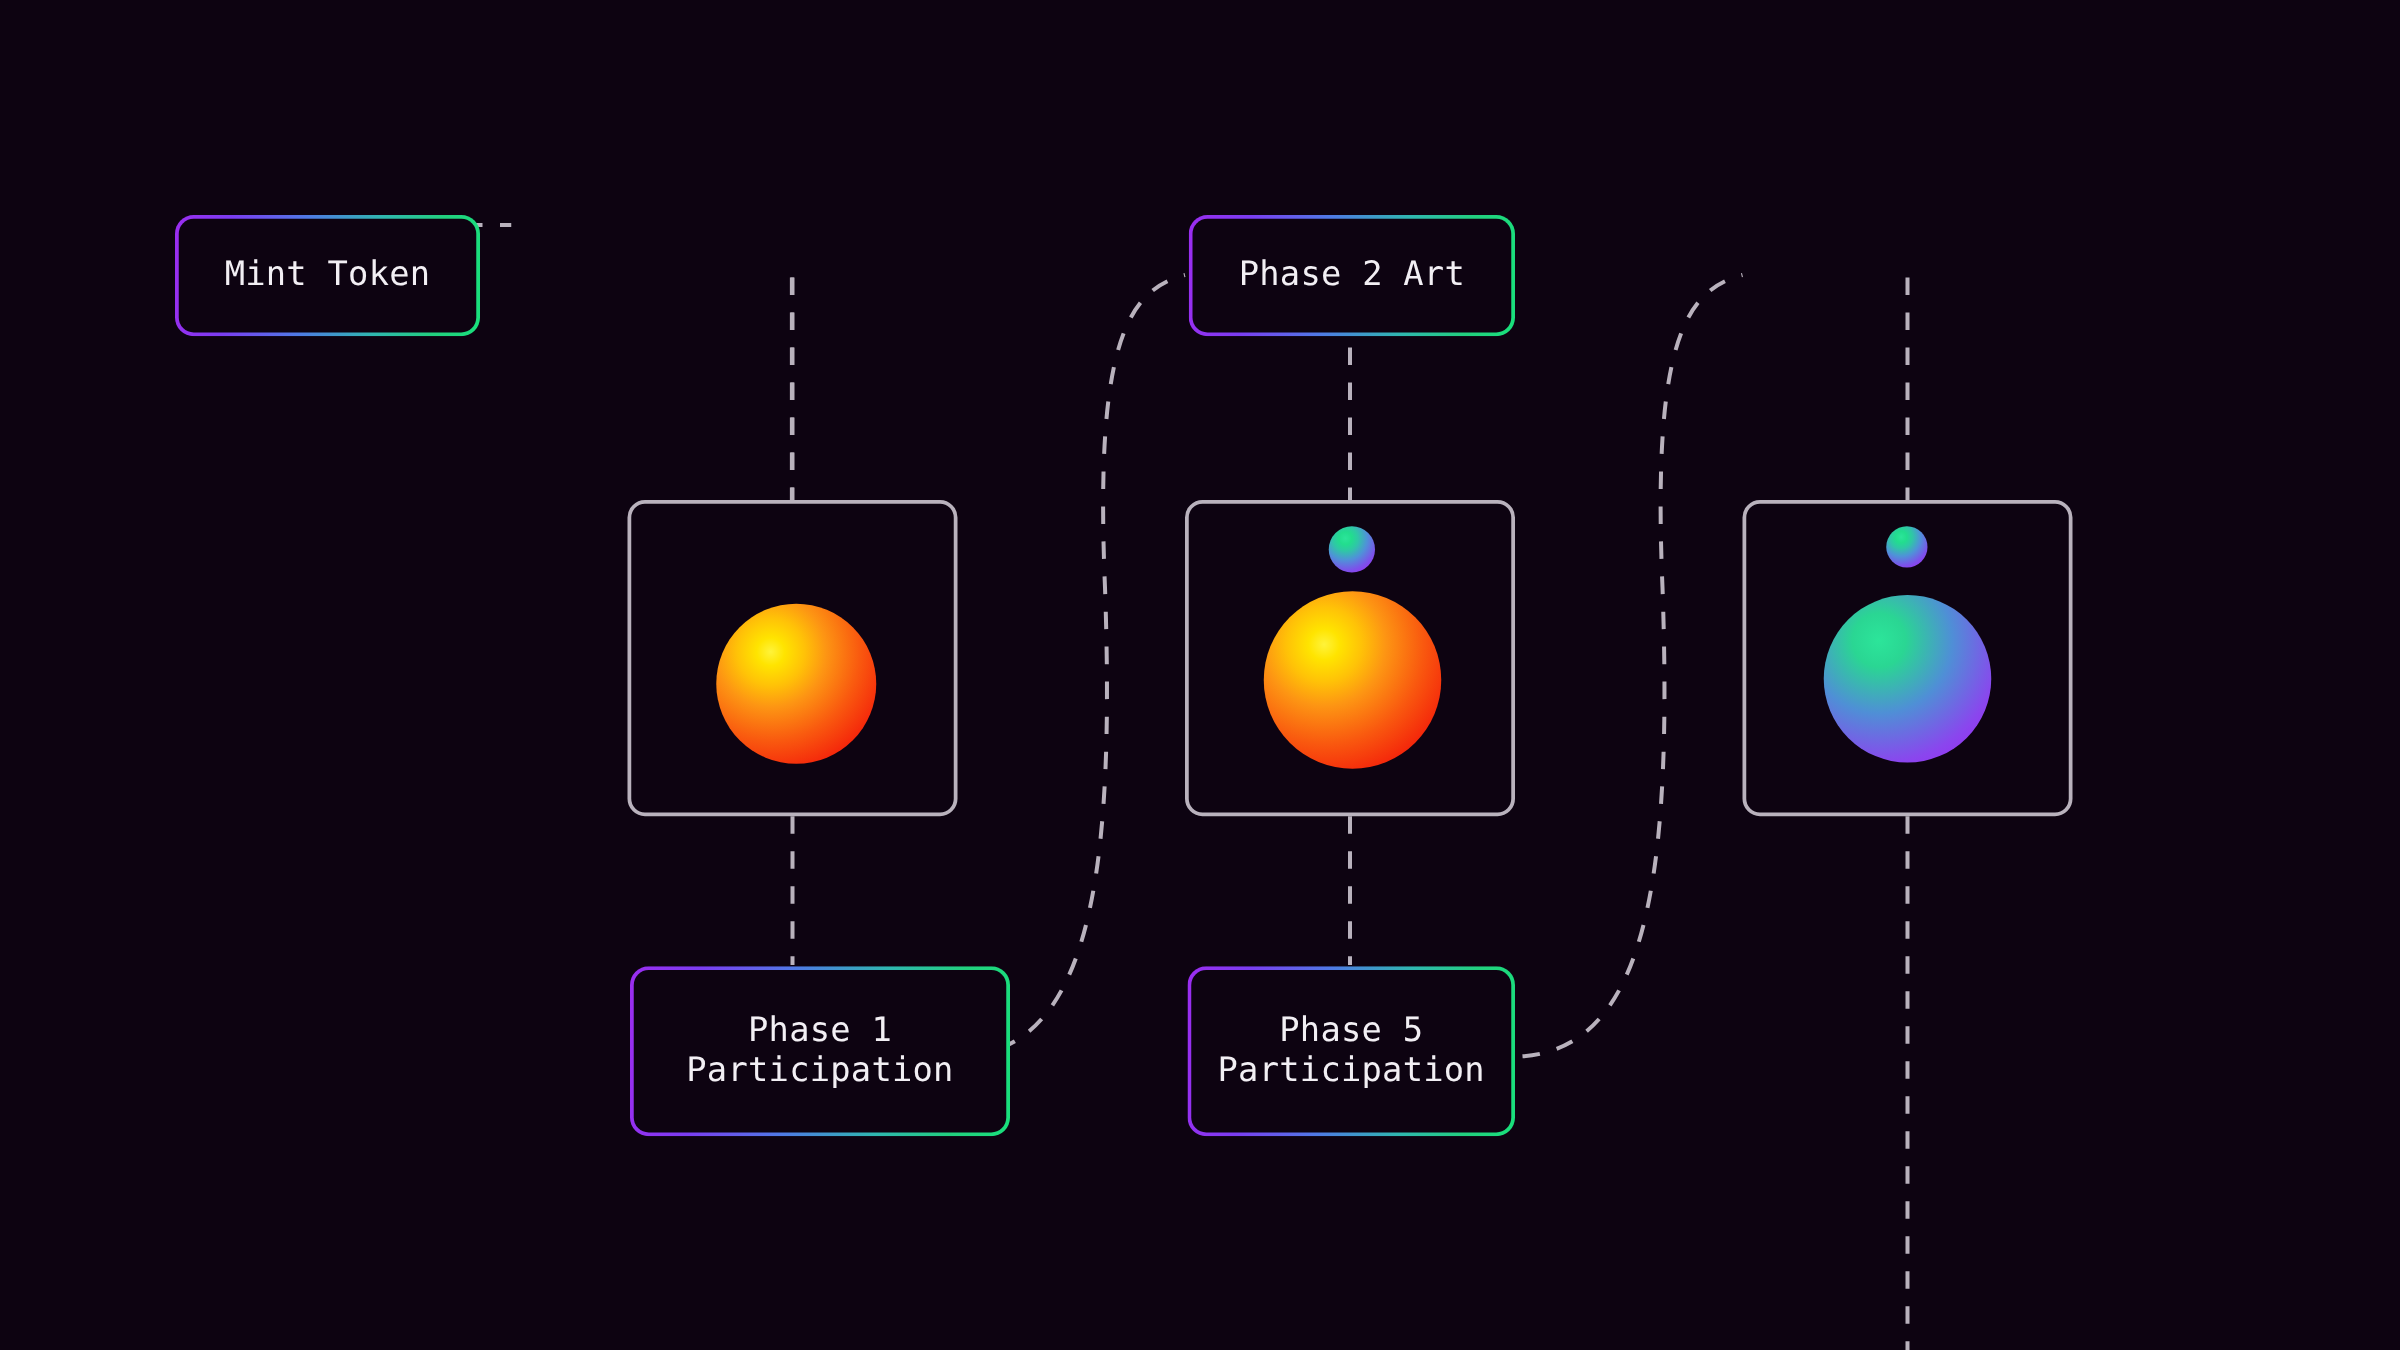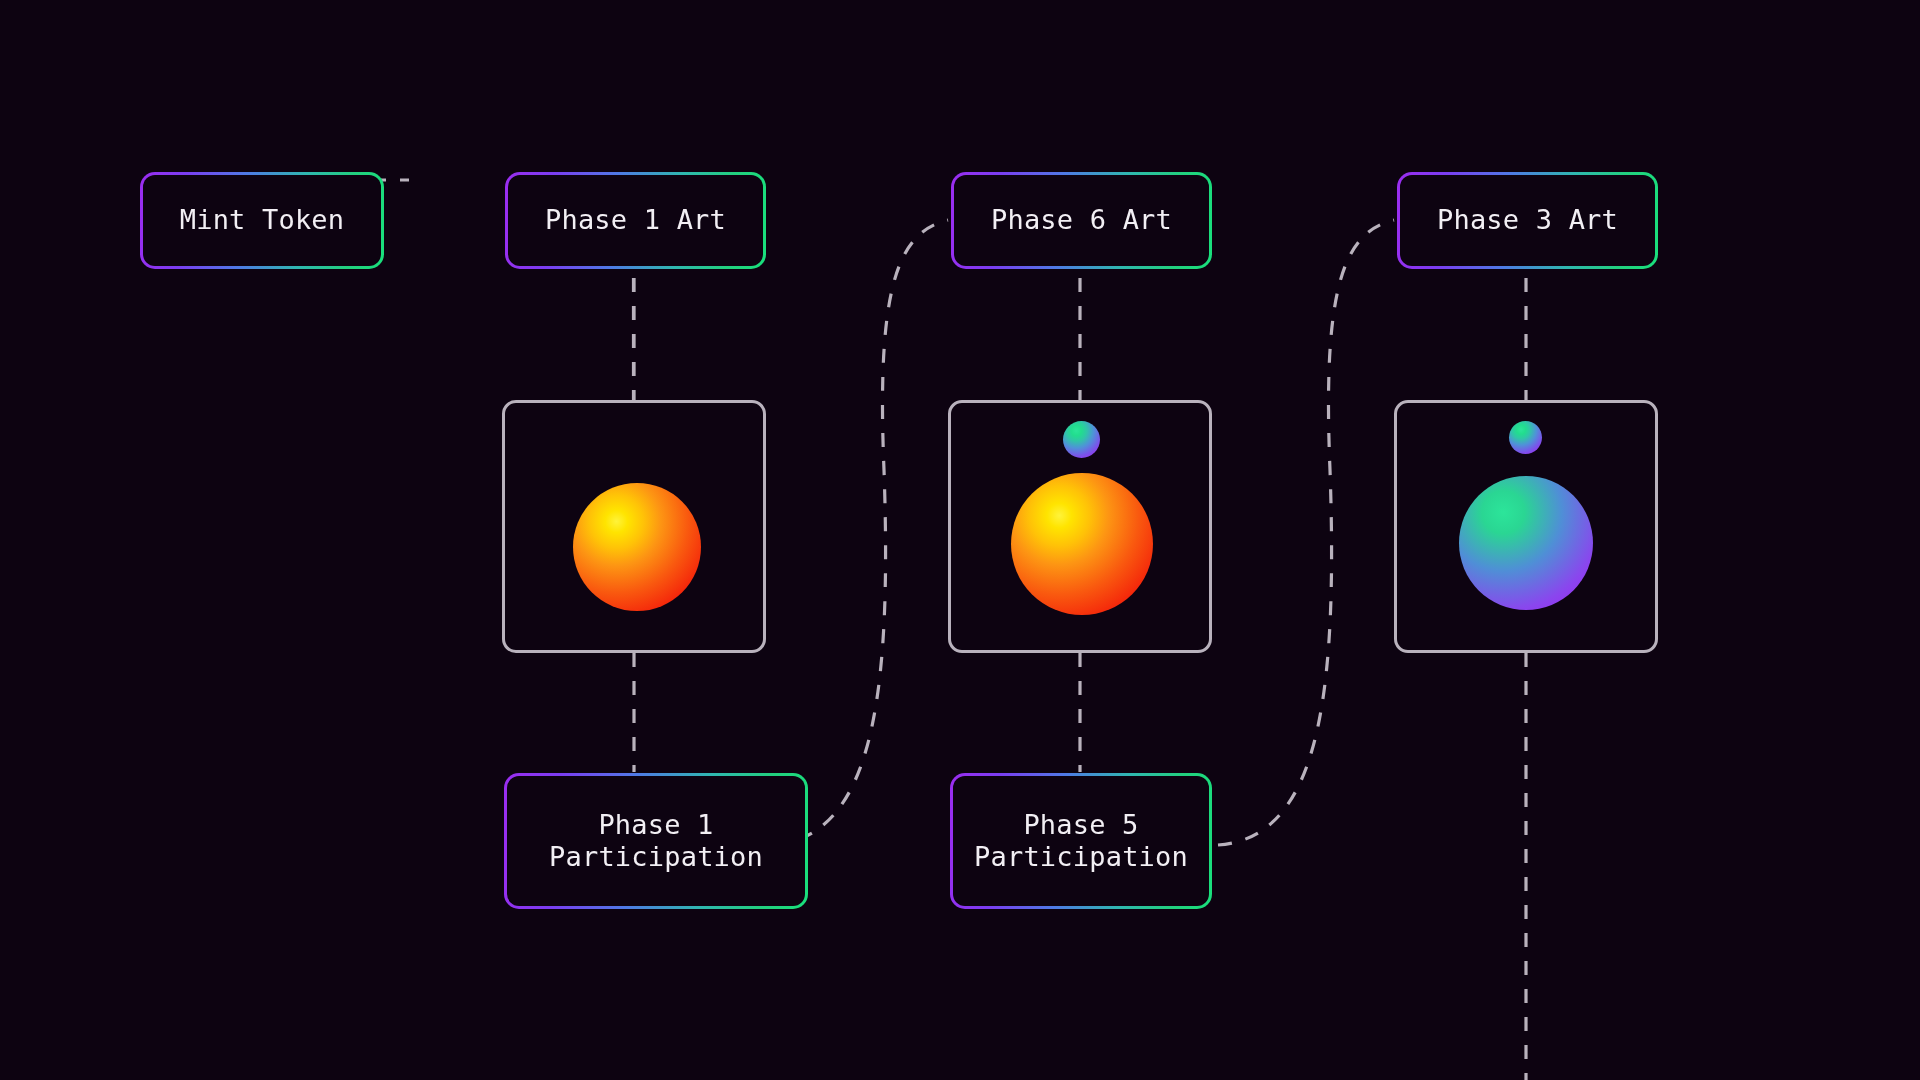--- a/index.html
+++ b/index.html
@@ -154,31 +154,25 @@
 
   <div class="art-frame" style="left:1394px; top:400px; width:264px; height:253px;">
     <div class="sphere sphere-cosmic" style="left:112px; top:18px; width:33px; height:33px;"></div>
     <div class="sphere sphere-moon" style="left:62px; top:73px; width:134px; height:134px;"></div>
   </div>
 
   <div class="node grad-node" style="left:140px; top:172px; width:244px; height:97px;">
     <div class="inner">Mint Token</div>
   </div>
 
-  <div class="node grad-node" style="left:505px; top:172px; width:261px; height:97px;">
-    <div class="inner">Phase 1 Art</div>
+
+  <div class="node grad-node" style="left:951px; top:172px; width:261px; height:97px;">
+    <div class="inner">Phase 2 Art</div>
   </div>
 
-  <div class="node grad-node" style="left:951px; top:172px; width:261px; height:97px;">
-    <div class="inner">Phase 6 Art</div>
-  </div>
-
-  <div class="node grad-node" style="left:1397px; top:172px; width:261px; height:97px;">
-    <div class="inner">Phase 3 Art</div>
-  </div>
 
   <div class="node grad-node" style="left:504px; top:773px; width:304px; height:136px;">
     <div class="inner">Phase 1
 Participation</div>
   </div>
 
   <div class="node grad-node" style="left:950px; top:773px; width:262px; height:136px;">
     <div class="inner">Phase 5
 Participation</div>
   </div>

